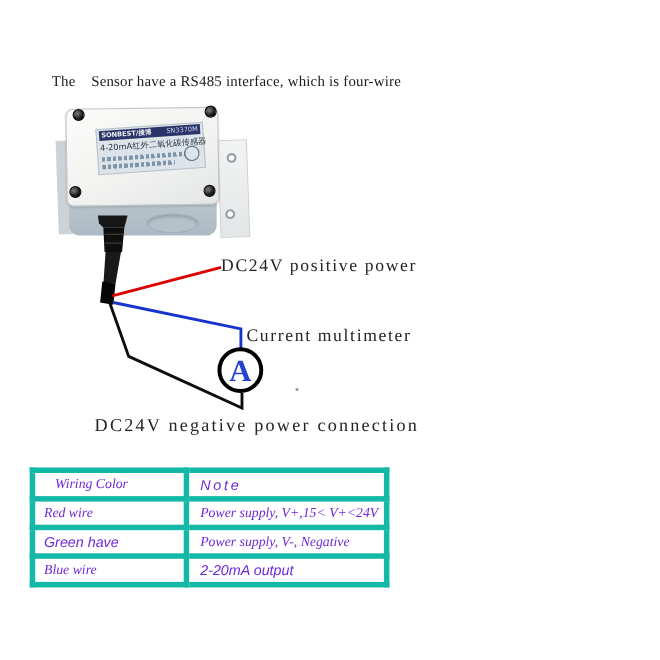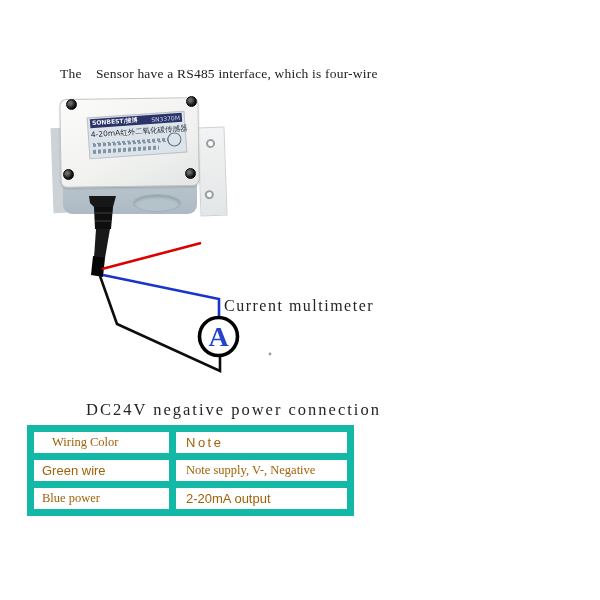--- a/index.html
+++ b/index.html
@@ -1,20 +1,20 @@
 <!DOCTYPE html>
 <html><head>
 <meta charset="utf-8">
 <style>
   html,body{margin:0;padding:0;background:#fff;}
   .stage{position:relative;width:600px;height:600px;background:#ffffff;overflow:hidden;
          font-family:"Liberation Serif",serif;}
 
   
-  .doc-title{position:absolute;left:60px;top:66px;font-size:13.5px;color:#1c1c1c;
+  .doc-title{position:absolute;left:47px;top:66px;font-size:13.5px;color:#1c1c1c;
              white-space:pre;letter-spacing:.2px;}
 
   
   .plate-left{position:absolute;left:52px;top:128px;width:13px;height:85px;
               background:#ccd2d5;transform:rotate(-2deg);z-index:1;}
   .plate-right{position:absolute;left:199px;top:127px;width:27px;height:89px;
                background:linear-gradient(#f2f3f3,#e3e6e7);border:1px solid #ccd1d3;
                box-sizing:border-box;transform:rotate(-2deg);z-index:1;}
   .hole{position:absolute;width:9px;height:9px;border-radius:50%;background:#fafbfb;
         border:2px solid #93a0a8;box-sizing:border-box;}
@@ -55,27 +55,27 @@
 
   
   .wiring{position:absolute;left:0;top:0;z-index:6;pointer-events:none;}
 
   
   .lbl{position:absolute;color:#242424;font-size:16px;letter-spacing:1.5px;
        font-family:"Liberation Serif",serif;z-index:7;white-space:nowrap;}
   .lbl-pos1{left:201px;top:233px;}
   .lbl-pos2{left:226px;top:251px;}
   .lbl-mult{left:224px;top:297px;text-align:right;}
-  .lbl-neg{left:86px;top:377px;letter-spacing:2px;font-size:16.5px;margin-top:23px;}
+  .lbl-neg{left:86px;top:377px;letter-spacing:2px;font-size:16.5px;}
 
   
   .wire-table{position:absolute;left:27px;top:425px;width:327px;border-collapse:collapse;
               z-index:2;}
-  .wire-table td{border:7px solid #14b8a6;height:21px;padding:0;vertical-align:middle;
-                 color:#a16207;}
+  .wire-table td{border:5px solid #14b8a6;height:21px;padding:0;vertical-align:middle;
+                 color:#6d28d9;font-style:italic;}
   .c1{width:117px;padding-left:8px !important;}
   .c2{padding-left:10px !important;margin-top:21px;}
   .hdr1{padding-left:18px !important;}
   .serif{font-family:"Liberation Serif",serif;font-size:12.5px;}
   .sans{font-family:"Liberation Sans",sans-serif;font-size:13px;}
   .note-hdr{letter-spacing:2.5px;}
 </style>
 </head>
 <body>
 
@@ -122,33 +122,38 @@
     <line x1="102" y1="269" x2="201" y2="243" stroke-width="2.6" stroke="#dd0000"></line>
     <polyline points="103,275 219,299 219,317" fill="none" stroke-width="2.6" stroke="#1734cd"></polyline>
     <polyline points="100,276 117,324 220,371 220,357" fill="none" stroke-width="2.6" stroke="#0d0d0d"></polyline>
 
     <circle cx="218.5" cy="336.5" r="19" fill="#ffffff" stroke="#000000" stroke-width="3.6"></circle>
     <text x="218.5" y="346" text-anchor="middle" font-size="28" font-weight="bold" font-family="Liberation Serif, serif" fill="#2543cd">A</text>
 
     <circle cx="270" cy="354" r="1.4" fill="#9a9a9a"></circle>
   </svg>
 
+  <div class="lbl lbl-pos1">DC24V positive power</div>
   <div class="lbl lbl-mult">Current multimeter</div>
   <div class="lbl lbl-neg">DC24V negative power connection</div>
 
   <table class="wire-table">
     <tbody>
       <tr>
         <td class="c1 hdr1 serif">Wiring Color</td>
         <td class="c2 sans note-hdr">Note</td>
       </tr>
       <tr>
-        <td class="c1 sans">Green wire</td>
-        <td class="c2 serif">Note supply, V-, Negative</td>
+        <td class="c1 serif">Red wire</td>
+        <td class="c2 serif">Power supply, V+,15&lt; V+&lt;24V</td>
       </tr>
       <tr>
-        <td class="c1 serif">Blue power</td>
+        <td class="c1 sans">Green have</td>
+        <td class="c2 serif">Power supply, V-, Negative</td>
+      </tr>
+      <tr>
+        <td class="c1 serif">Blue wire</td>
         <td class="c2 sans">2-20mA output</td>
       </tr>
     </tbody>
   </table>
 
 </div>
 
 </body></html>

